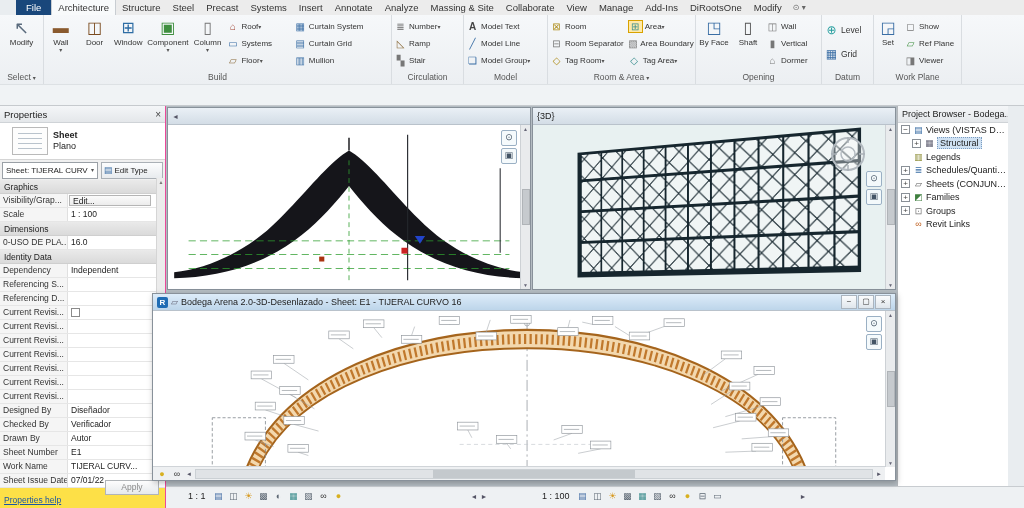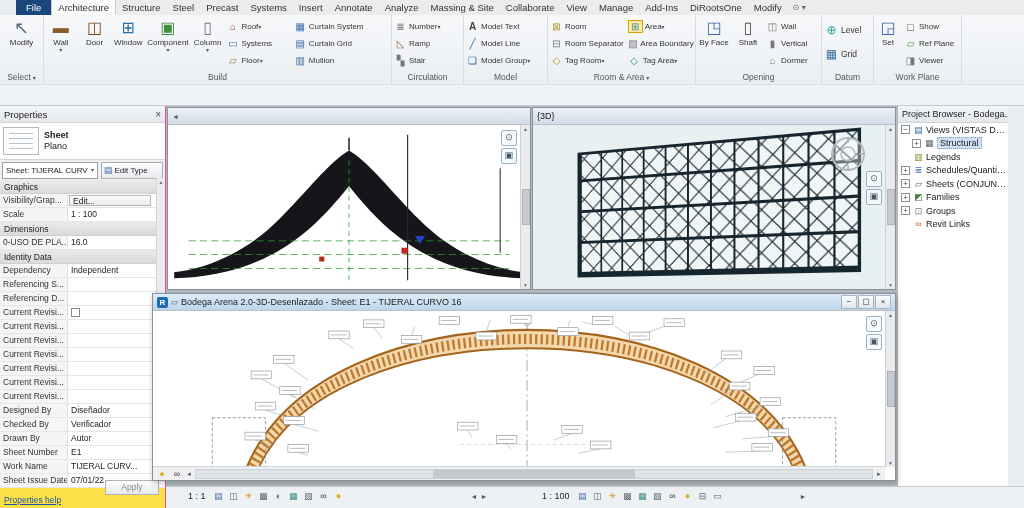--- a/index.html
+++ b/index.html
@@ -28,21 +28,21 @@
   .medbtn{display:flex;align-items:center;height:24px;font-size:8.5px;color:#333;white-space:nowrap;}
   .medbtn .glyph{width:15px;font-size:12px;text-align:center;margin-right:2px;}
 
   
   .optionsbar{position:absolute;left:0;top:84px;width:1024px;height:22px;background:#f0f3f5;border-top:1px solid #dde1e4;border-bottom:1px solid #c6cace;box-sizing:border-box;}
 
   
   .props{position:absolute;left:0;top:106px;width:166px;height:402px;background:#fde047;border-right:1px solid #ec4899;box-sizing:border-box;}
   .p-head{height:16px;display:flex;align-items:center;justify-content:space-between;padding:0 4px;background:linear-gradient(#f4f6f8,#e4e7ea);border-bottom:1px solid #cfd3d7;font-size:9.5px;}
   .p-x{color:#444;font-size:10px;}
-  .p-preview{height:36px;background:#fff;border-bottom:1px solid #d5d5d5;display:flex;align-items:center;padding:0 3px;gap:5px;}
+  .p-preview{height:36px;background:#fff;border-bottom:1px solid #d5d5d5;display:flex;align-items:center;padding:0 12px;gap:5px;}
   .p-img{width:34px;height:26px;border:1px solid #b9b9b9;background:#fdfdfd;position:relative;}
   .p-img::after{content:"";position:absolute;left:5px;top:5px;right:5px;bottom:5px;background:repeating-linear-gradient(0deg,#b9c3cc 0 1px,transparent 1px 5px);}
   .p-typ{font-size:9px;line-height:11px;color:#222;}
   .p-typ .t1{font-weight:bold;}
   .p-selrow{height:20px;display:flex;align-items:center;gap:3px;padding:0 2px;background:#f0f0f0;}
   .p-combo{flex:1;height:15px;background:#fff;border:1px solid #9aa0a6;display:flex;align-items:center;justify-content:space-between;padding:0 3px;font-size:8px;white-space:nowrap;overflow:hidden;}
   .p-edittype{width:56px;height:15px;border:1px solid #aab0b6;background:linear-gradient(#fcfdfe,#e8ebee);display:flex;align-items:center;gap:2px;padding:0 2px;font-size:8px;white-space:nowrap;}
   .p-edittype .glyph{color:#3a6ea5;font-size:9px;}
   .p-table{background:#fff;}
   .p-group{height:13px;background:linear-gradient(#eaeaea,#dadada);border-bottom:1px solid #cfcfcf;display:flex;justify-content:space-between;align-items:center;padding:0 4px;font-size:8.5px;color:#222;}

